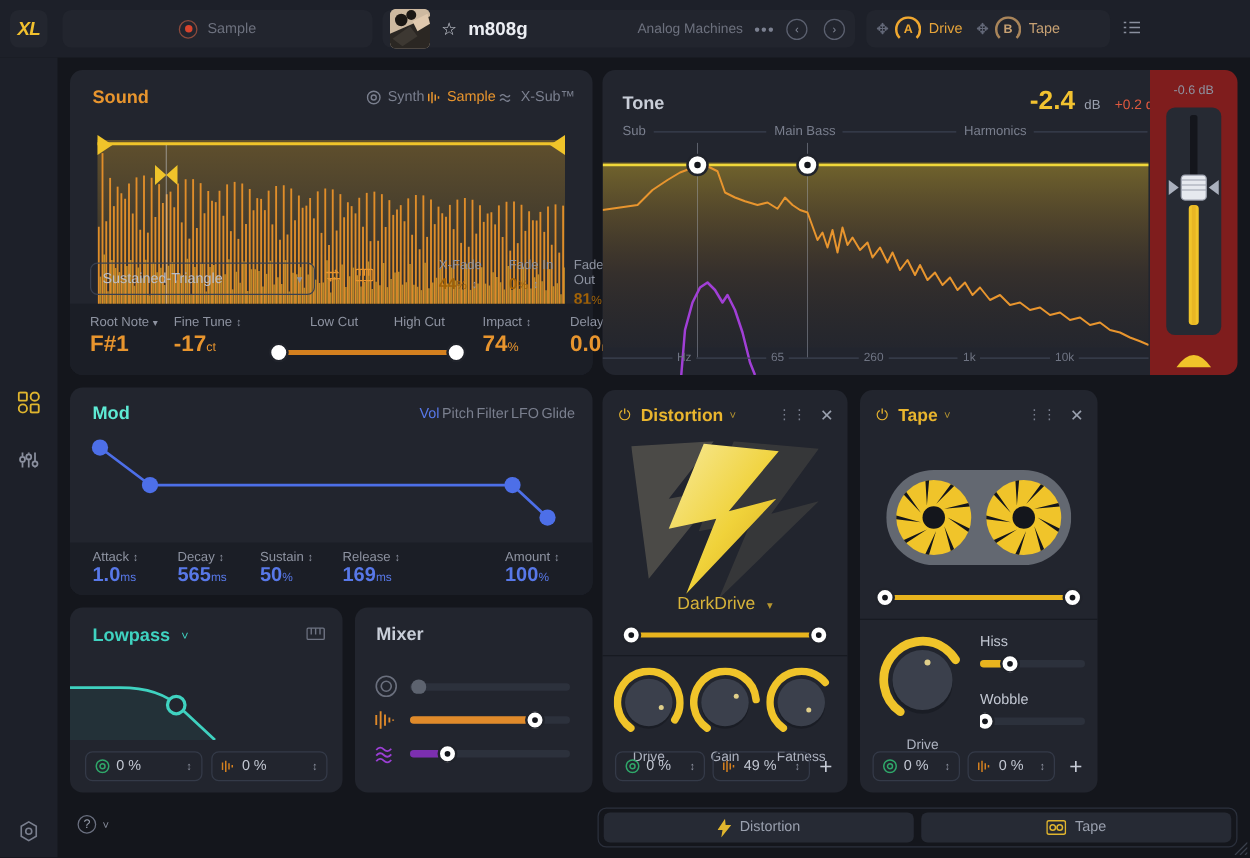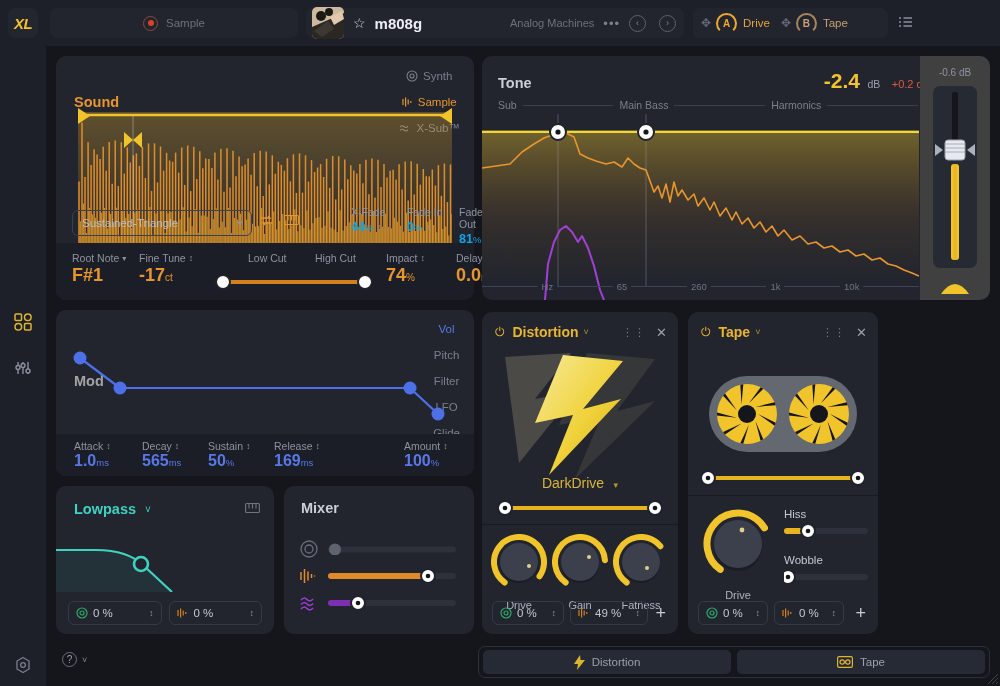--- a/index.html
+++ b/index.html
@@ -37,32 +37,32 @@
   .ml-a { color: #e6a43a; } .ml-b { color: #c7a173; }
   .list-ico { margin-left: 10px; color: #8a8f9e; font-size: 13px; }
 
   
   .rail { position: absolute; left: 0; top: 46px; width: 46px; height: 640px; background: #1d2029; }
   .rail-btn { position: absolute; left: 11px; width: 24px; height: 24px; display: flex; align-items: center; justify-content: center; }
 
   
   .panel { position: absolute; background: #22252e; border-radius: 10px; }
   .ptitle { font-size: 14.5px; font-weight: bold; }
-  .tabrow { display: flex; align-items: center; gap: 14px; flex-direction: column; }
+  .tabrow { display: flex; align-items: center; gap: 2px; }
   .tab { font-size: 11.5px; color: #7a7f8e; display: flex; align-items: center; gap: 5px; }
   .tab.on { color: #e8952e; }
 
   
   #sound { left: 56px; top: 56px; width: 418px; height: 244px; }
   .sound-head { position: absolute; left: 18px; top: 14px; right: 14px; display: flex; align-items: center; justify-content: space-between; }
   .wave-wrap { position: absolute; left: 14px; top: 40px; width: 390px; height: 158px; }
   .combo { height: 26px; border: 1px solid #394050; border-radius: 6px; display: flex; align-items: center; padding: 0 9px; color: #b9bec9; font-size: 11.5px; justify-content: space-between; }
   .ico-btn { color: #e8952e; font-size: 13px; }
   .vf-lbl { color: #8e93a1; font-size: 10.5px; margin-bottom: 2px; }
-  .vf-val { color: #0ea5e9; font-size: 12.5px; font-weight: bold; }
+  .vf-val { color: #a16207; font-size: 12.5px; font-weight: bold; }
   .vf-unit { font-size: 9.5px; font-weight: normal; }
   .spin { color: #8e93a1; font-size: 9px; }
 
   
   #paramstrip { left: 56px; top: 243px; width: 418px; height: 57px; background: #1b1e26; border-radius: 0 0 10px 10px; }
   .pcell { position: absolute; top: 9px; }
   .pc-lbl { color: #8e93a1; font-size: 10.5px; display: flex; align-items: center; gap: 3px; }
   .pc-val { color: #e8952e; font-size: 18px; font-weight: bold; margin-top: 1px; }
   .pc-unit { font-size: 10px; font-weight: normal; }
 
@@ -73,21 +73,21 @@
   .tone-db2 { color: #e0593f; font-size: 11px; margin-left: 7px; }
   .tone-secs { position: absolute; left: 16px; top: 42px; right: 26px; height: 14px; display: flex; align-items: center; }
   .tsec { color: #7a7f8e; font-size: 10.5px; white-space: nowrap; padding-right: 6px; }
   .tline { flex: 1; height: 1px; background: #3a4050; }
   .spec { position: absolute; left: 0; top: 58px; width: 437px; height: 186px; overflow: hidden; border-radius: 0 0 0 10px; }
   .faxis { position: absolute; left: 0; bottom: 8px; width: 437px; height: 12px; display: flex; align-items: center; }
   .fx-lbl { color: #6f7483; font-size: 9.5px; padding: 0 4px; }
   .fx-line { flex: 1; height: 1px; background: #3d4352; }
 
   
-  #fader { left: 920px; top: 56px; width: 70px; height: 244px; background: #404040; border-radius: 0 10px 10px 0; }
+  #fader { left: 920px; top: 56px; width: 70px; height: 244px; background: #7f1d1d; border-radius: 0 10px 10px 0; }
 
   
   #mod { left: 56px; top: 310px; width: 418px; height: 166px; }
   .mod-head { position: absolute; left: 18px; top: 13px; right: 14px; display: flex; align-items: center; justify-content: space-between; }
   .mtab { font-size: 11.5px; color: #7a7f8e; }
   .mtab.on { color: #5878e8; }
   .env { position: absolute; left: 0; top: 36px; width: 418px; height: 88px; }
   .adsr { position: absolute; left: 0; top: 124px; width: 418px; height: 42px; background: #1b1e26; border-radius: 0 0 10px 10px; }
   .acell { position: absolute; top: 6px; }
   .ac-lbl { color: #8e93a1; font-size: 10.5px; display: flex; align-items: center; gap: 3px; }
@@ -667,21 +667,21 @@
     </div>
     <div style="position:absolute;left:21px;top:222px;">
       <svg width="28" height="16" viewBox="0 0 28 16">
           <path d="M0 16 Q14 -4 28 16 Z" fill="#f0c42a"></path>
         </svg>
     </div>
   </div>
 
   <div class="panel" id="mod">
     <div class="mod-head">
-      <div class="ptitle" style="color:#a3a3a3;text-align:right;">Mod</div>
+      <div class="ptitle" style="color:#5eead4;text-align:right;">Mod</div>
       <div class="tabrow">
         <div class="mtab on">Vol</div>
         <div class="mtab">Pitch</div>
         <div class="mtab">Filter</div>
         <div class="mtab">LFO</div>
         <div class="mtab">Glide</div>
       </div>
     </div>
     <div class="env">
       <svg width="418" height="88" viewBox="0 0 418 88">

